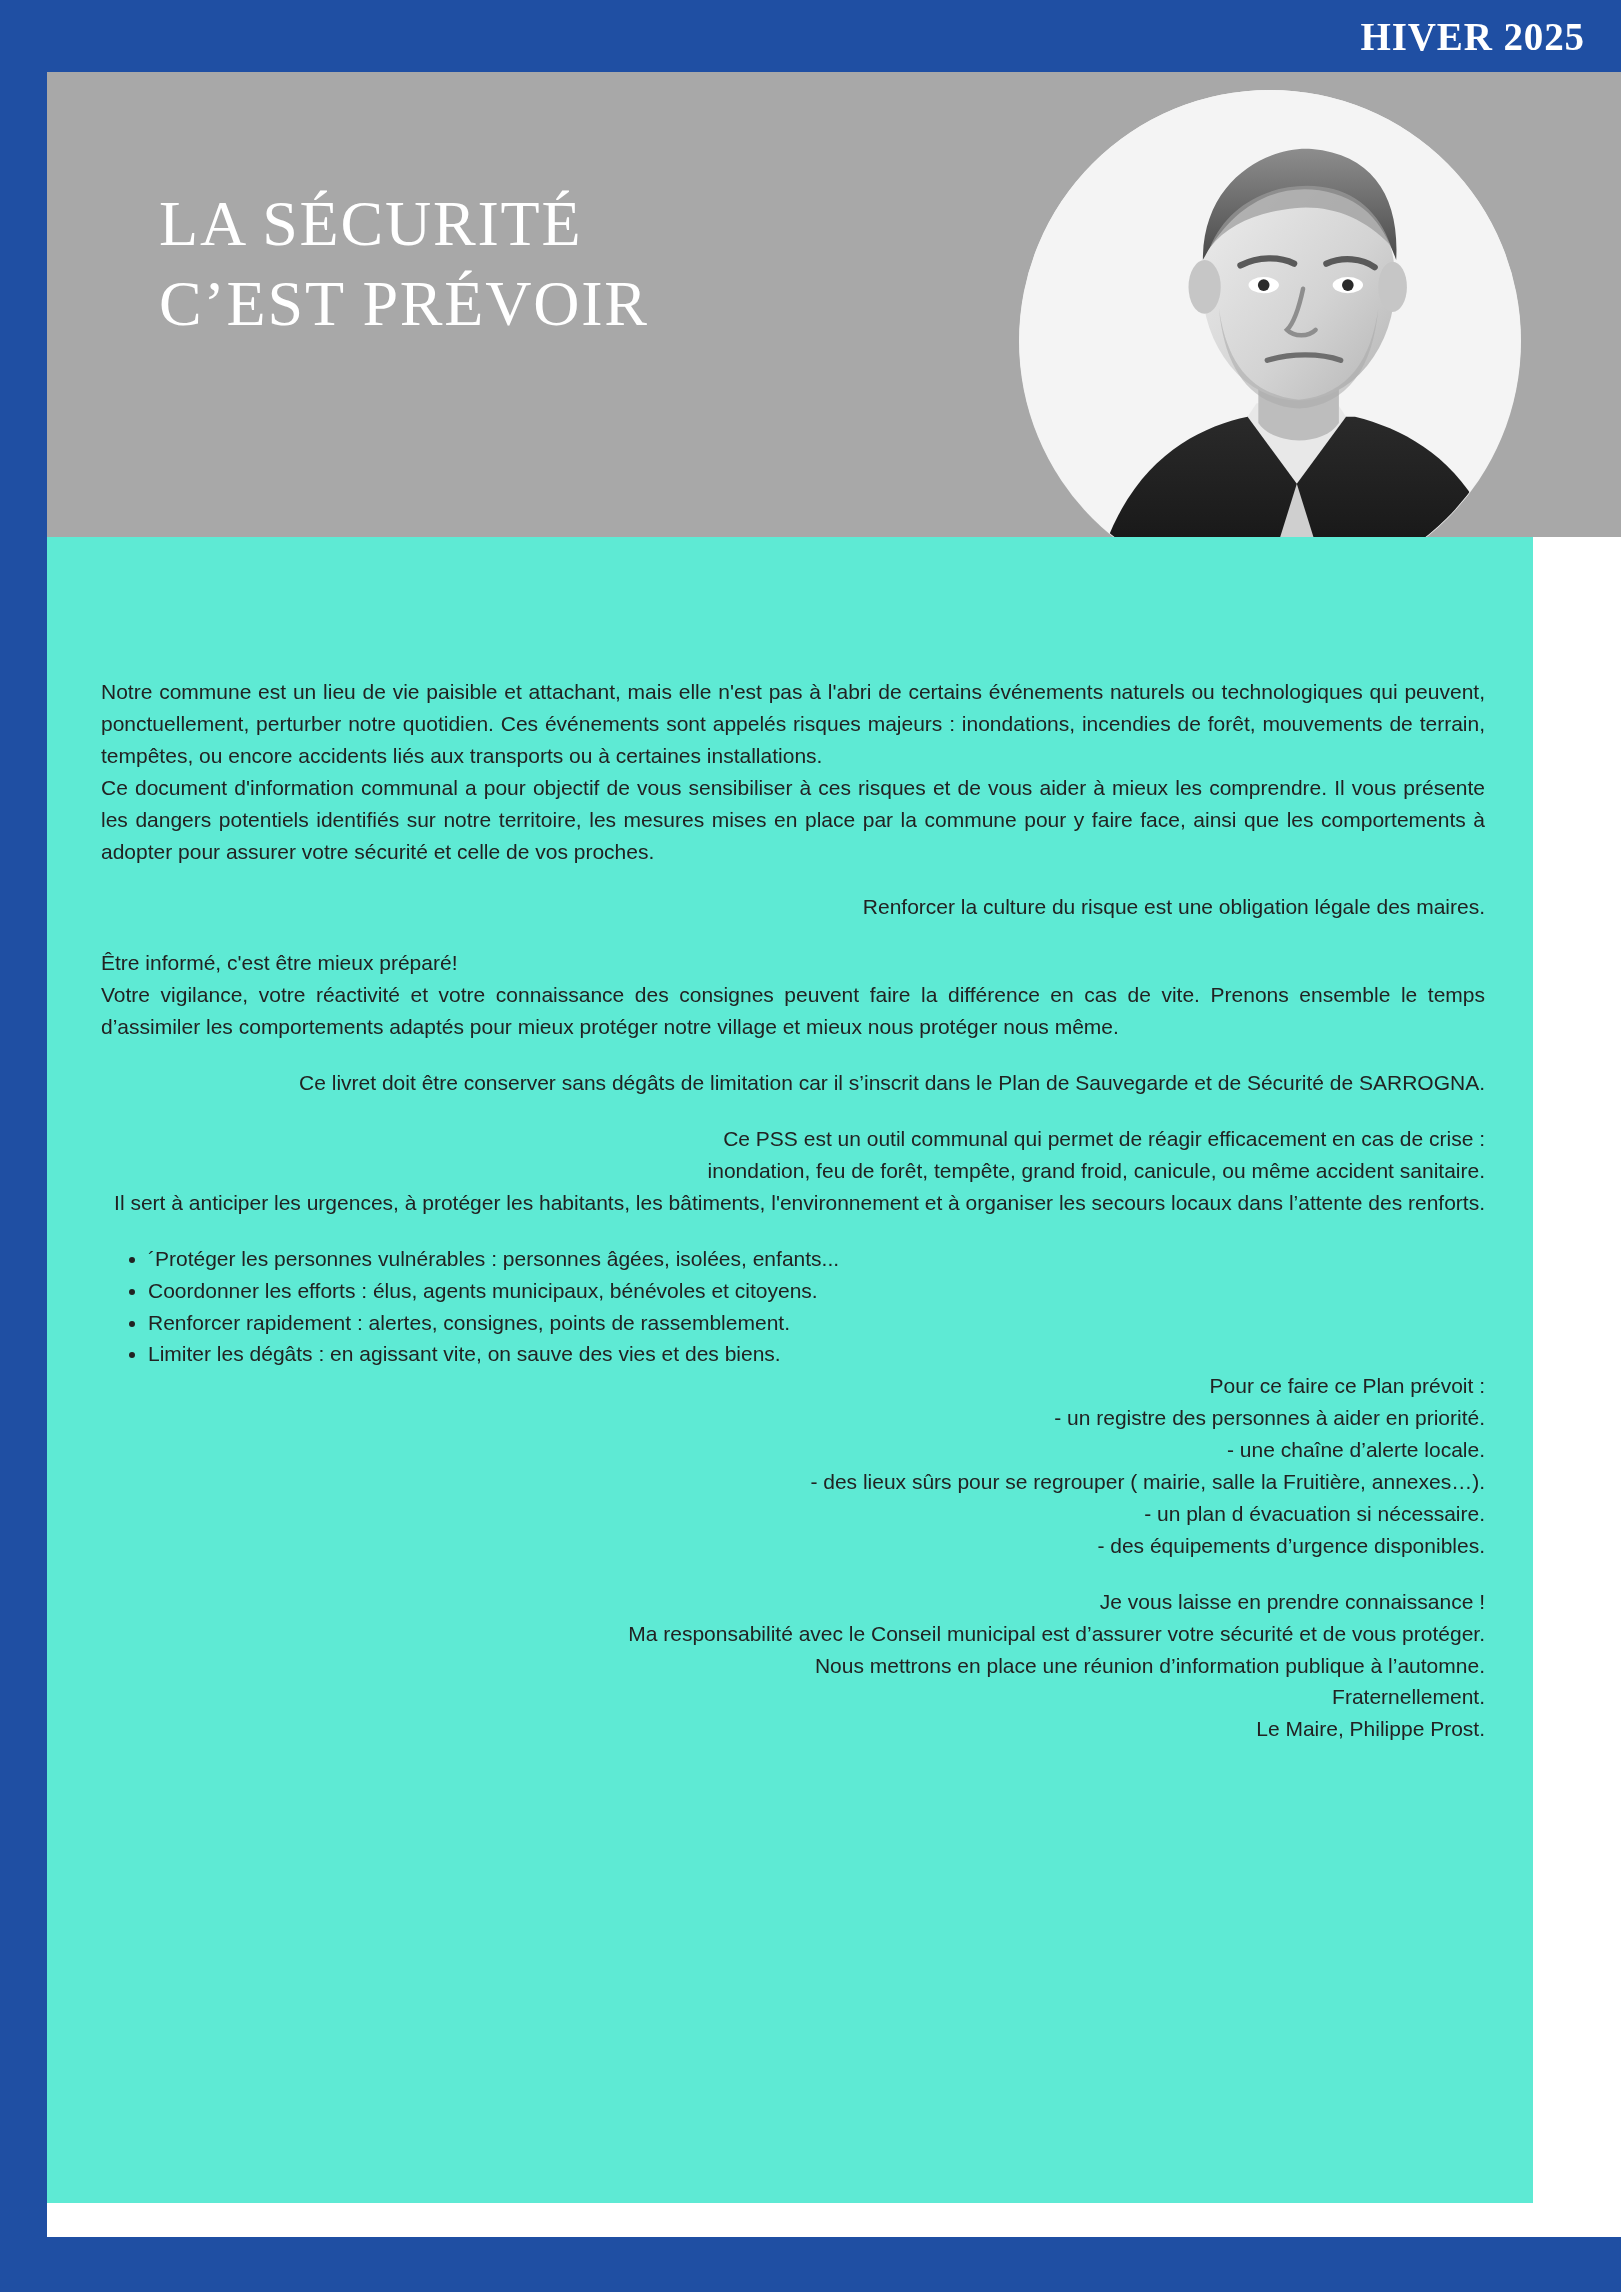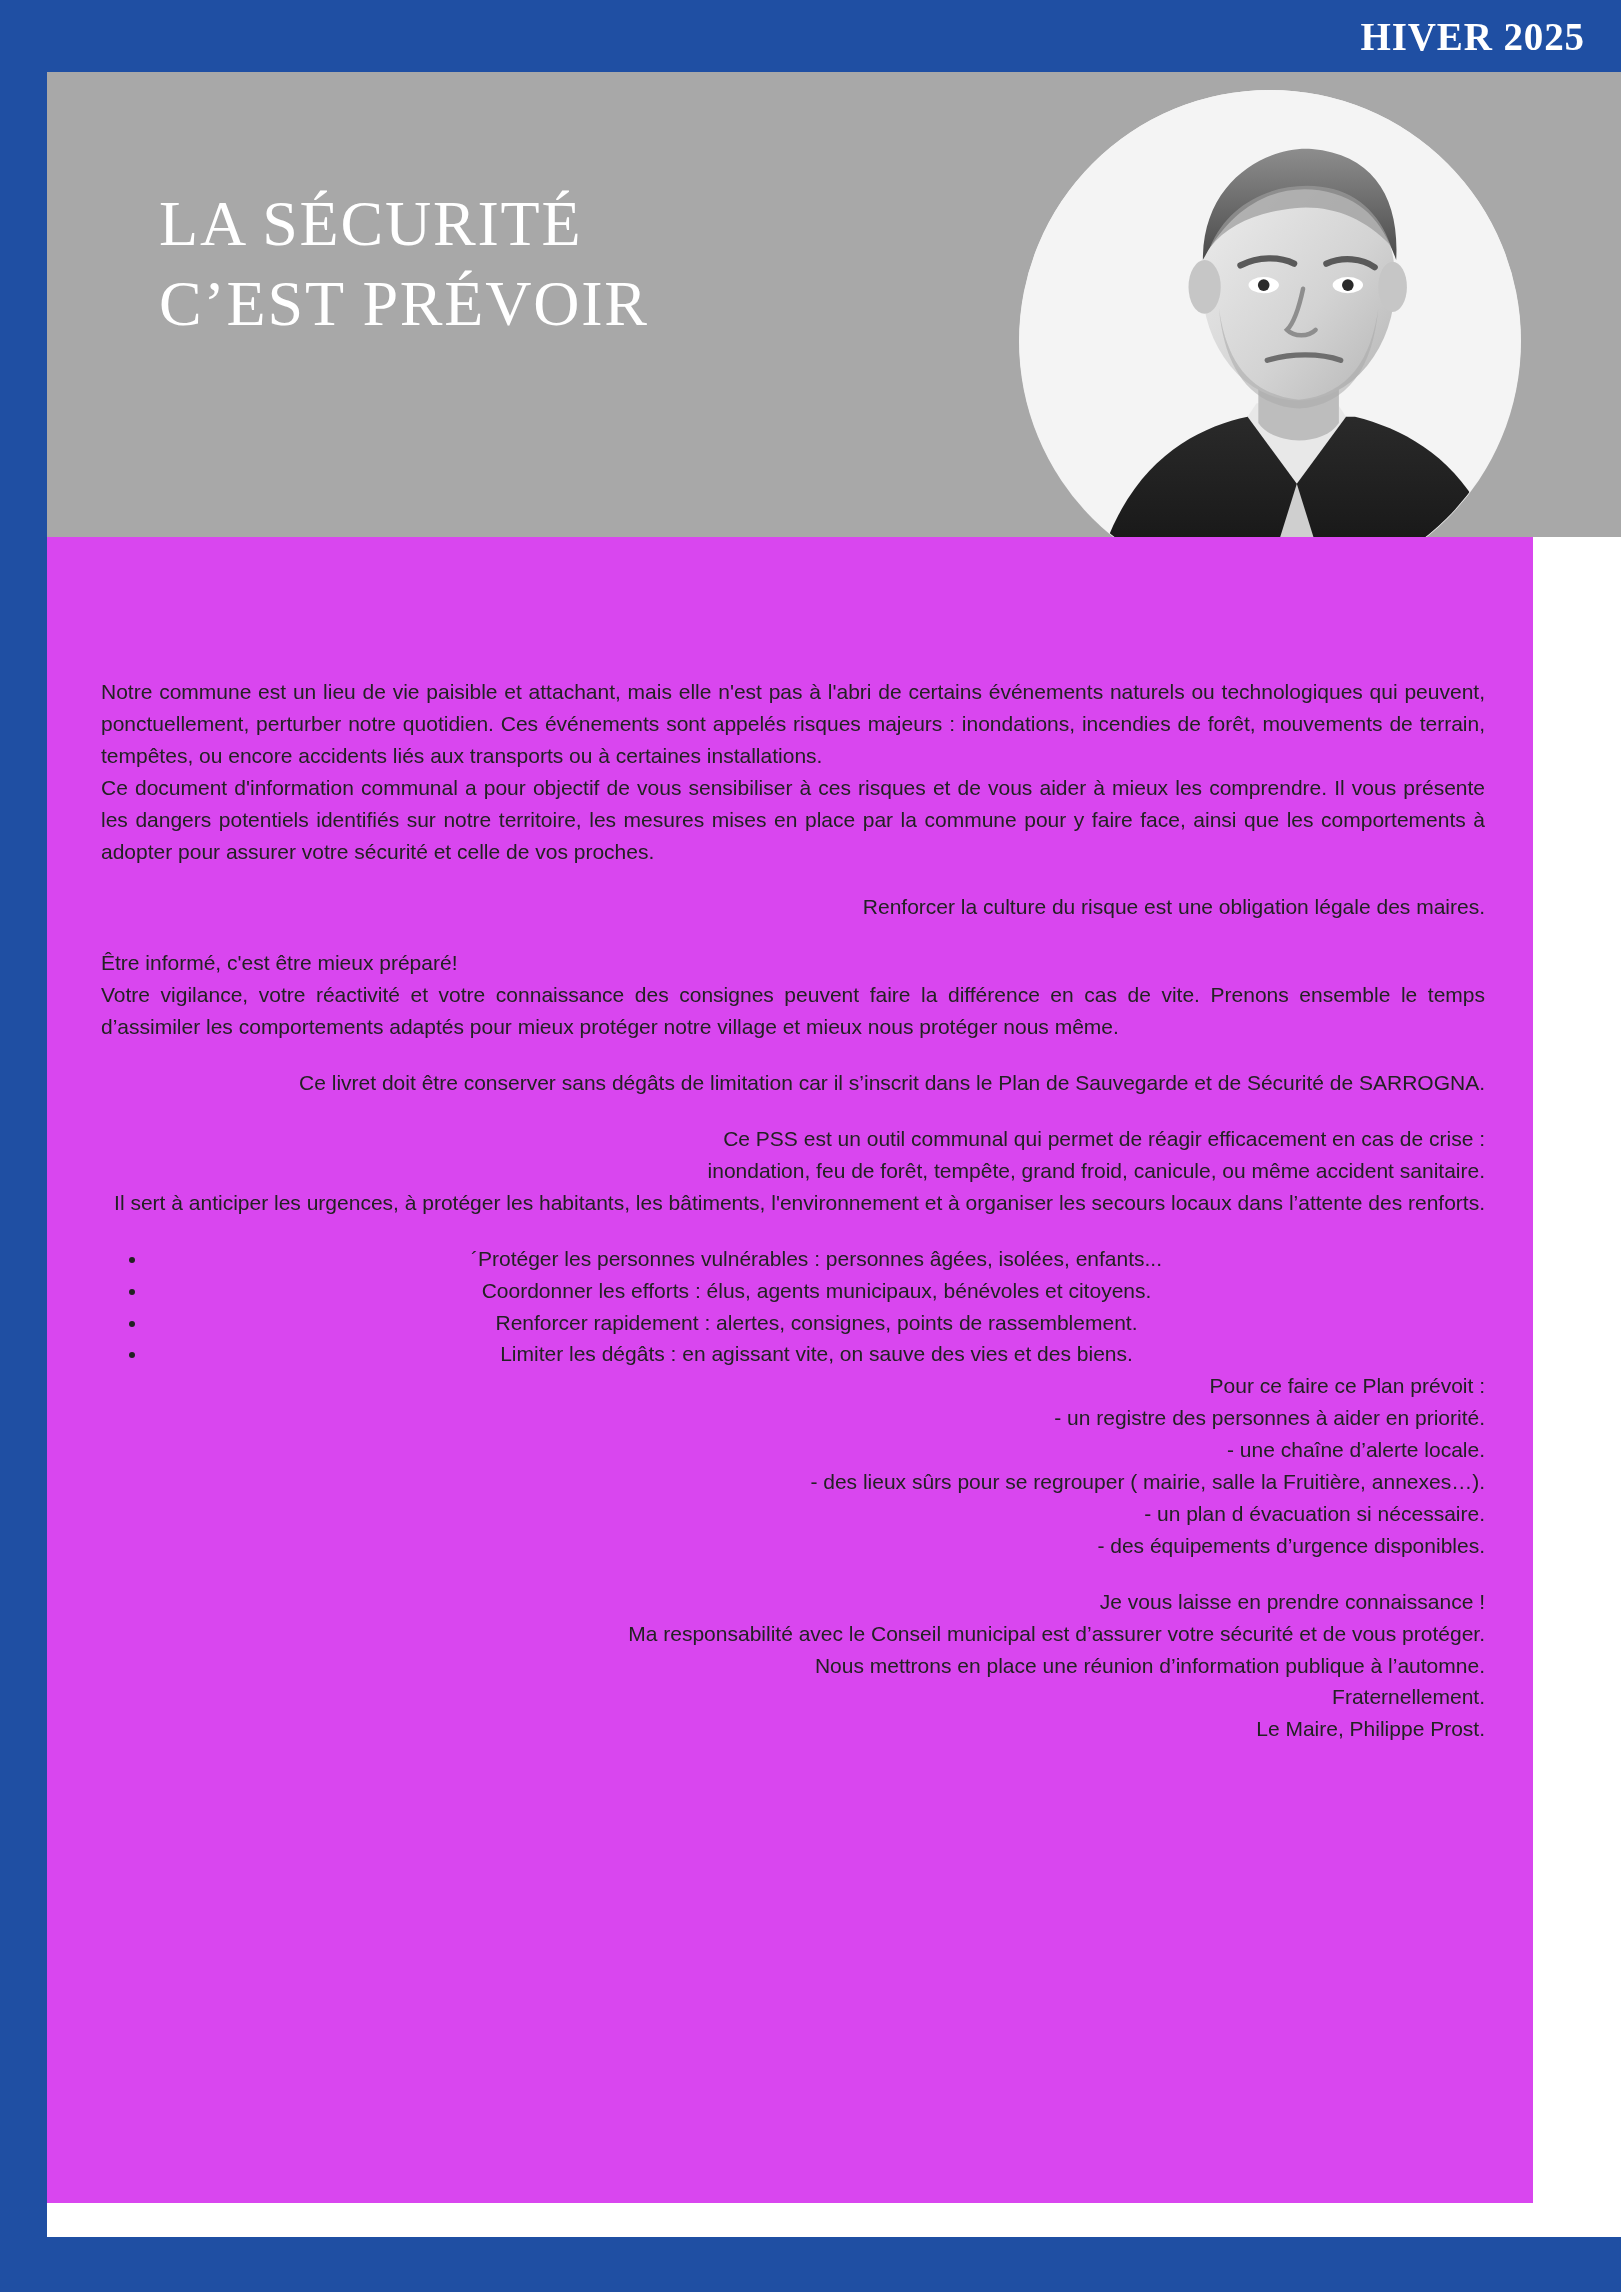--- a/index.html
+++ b/index.html
@@ -120,21 +120,21 @@
     height: 537px;
   }
 
   
   .content-card {
     position: absolute;
     left: 47px;
     top: 537px;
     width: 1487px;
     height: 1666px;
-    background: #d946ef;
+    background: #5eead4;
   }
 
   .body-text {
     position: absolute;
     left: 54px;
     top: 139px;
     width: 1384px;
     color: #222222;
     font-family: "Liberation Sans", sans-serif;
     font-size: 21px;
@@ -155,21 +155,20 @@
 
   ul.priorities {
     margin: 0;
     padding-left: 47px;
     list-style: disc;
   }
   ul.priorities li {
     margin: 0;
     padding: 0;
     line-height: 1.52;
-    text-align: center;
   }
 
   .right-white-strip {
     position: absolute;
     left: 1533px;
     top: 537px;
     width: 88px;
     height: 1755px;
     background: #ffffff;
   }

